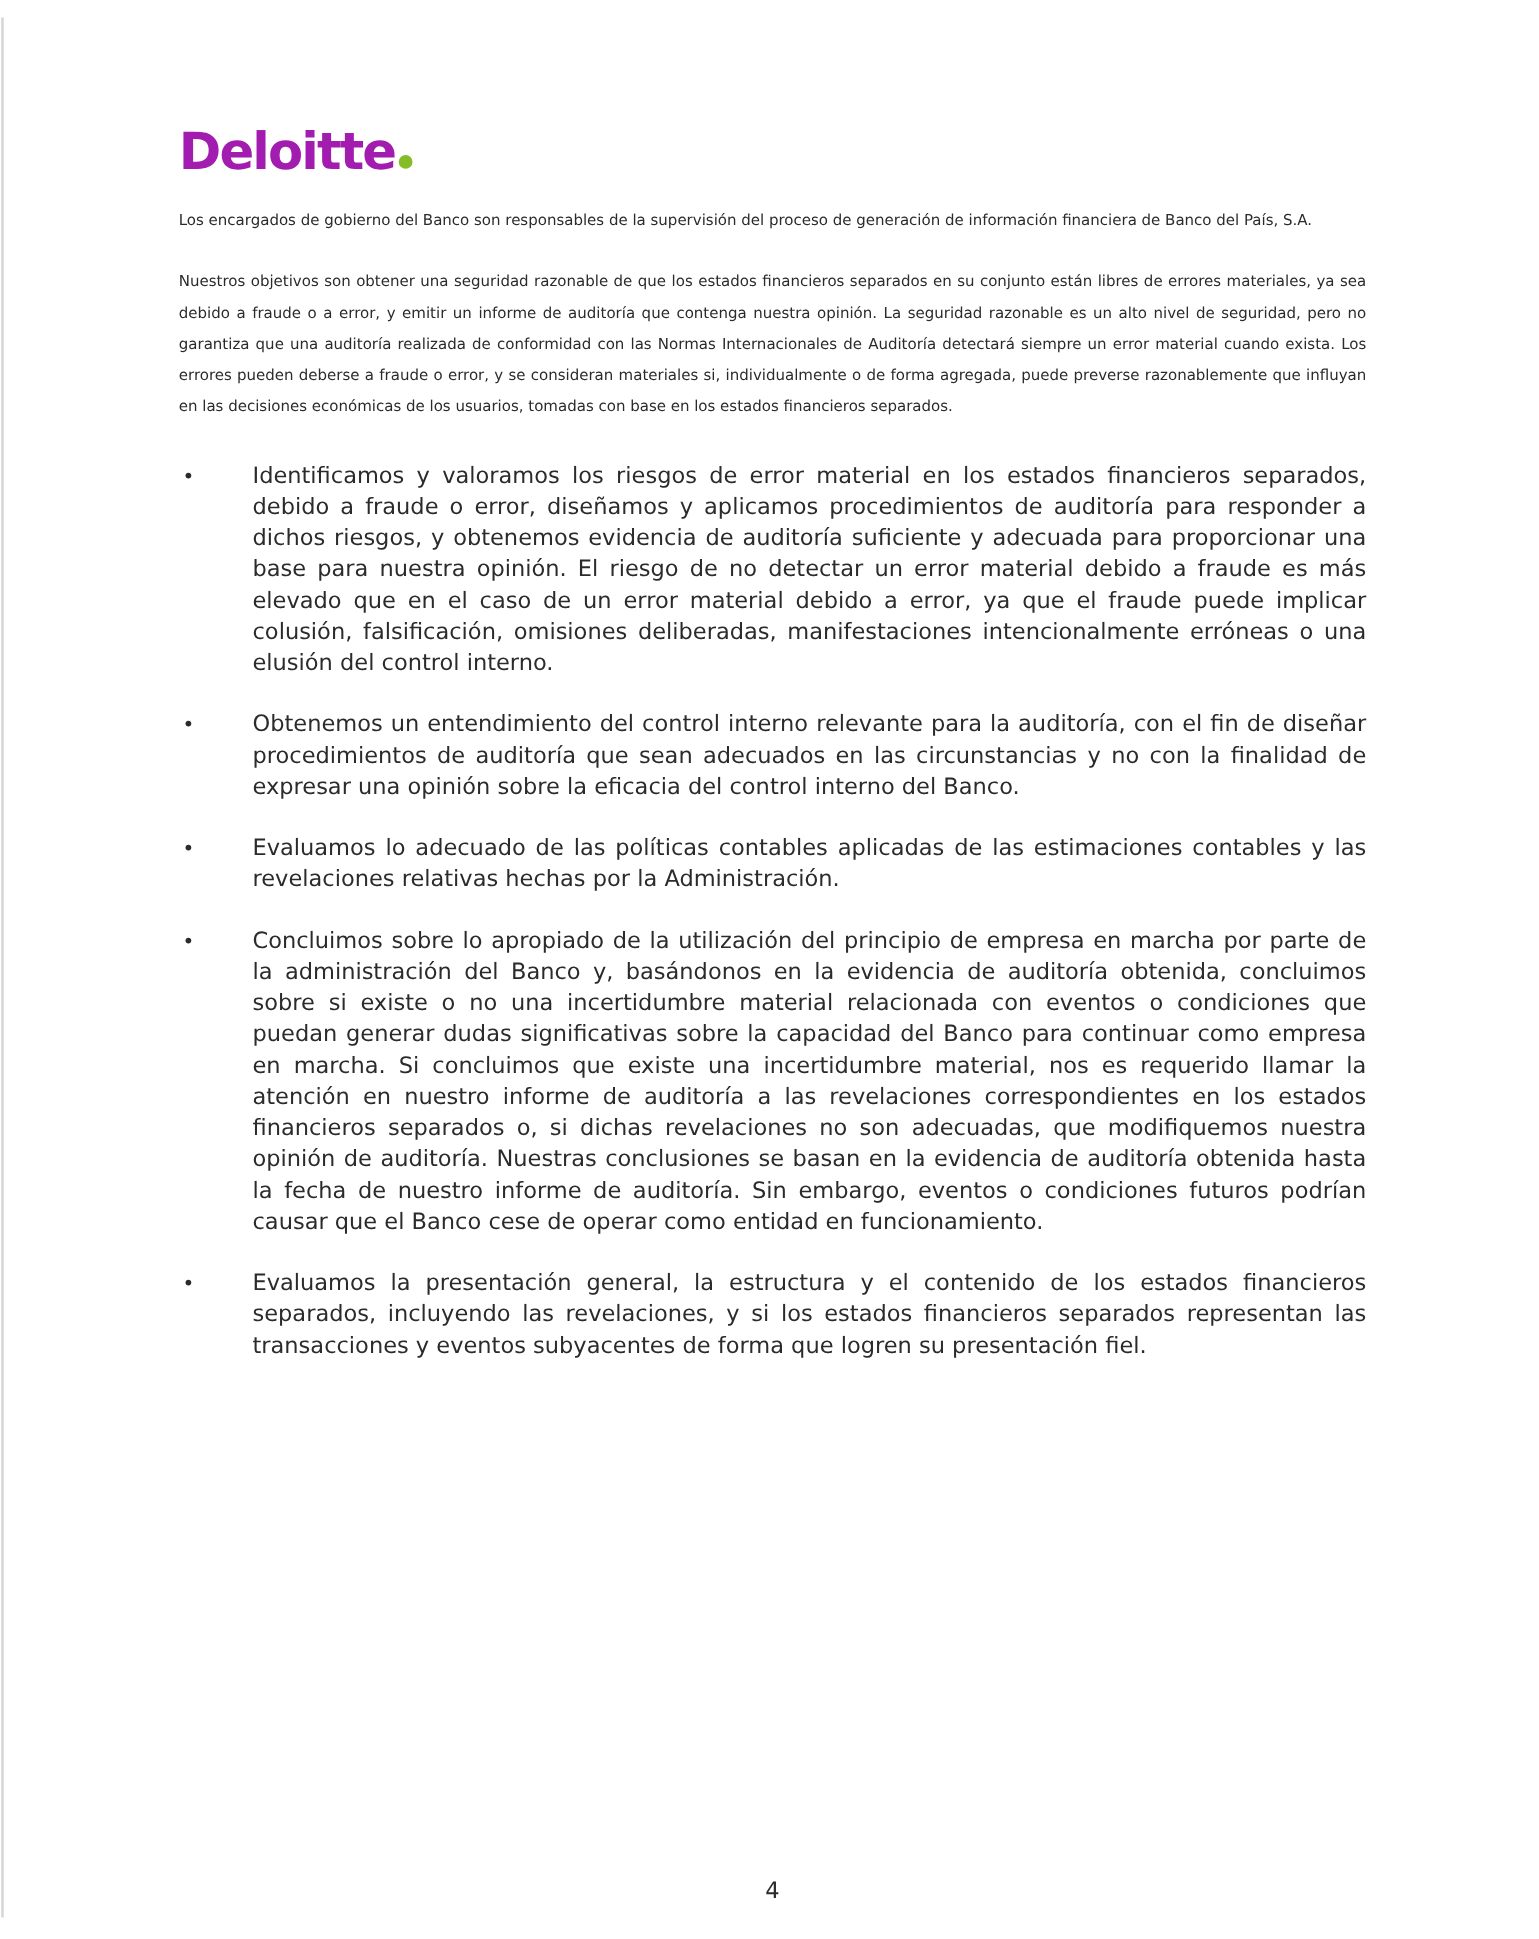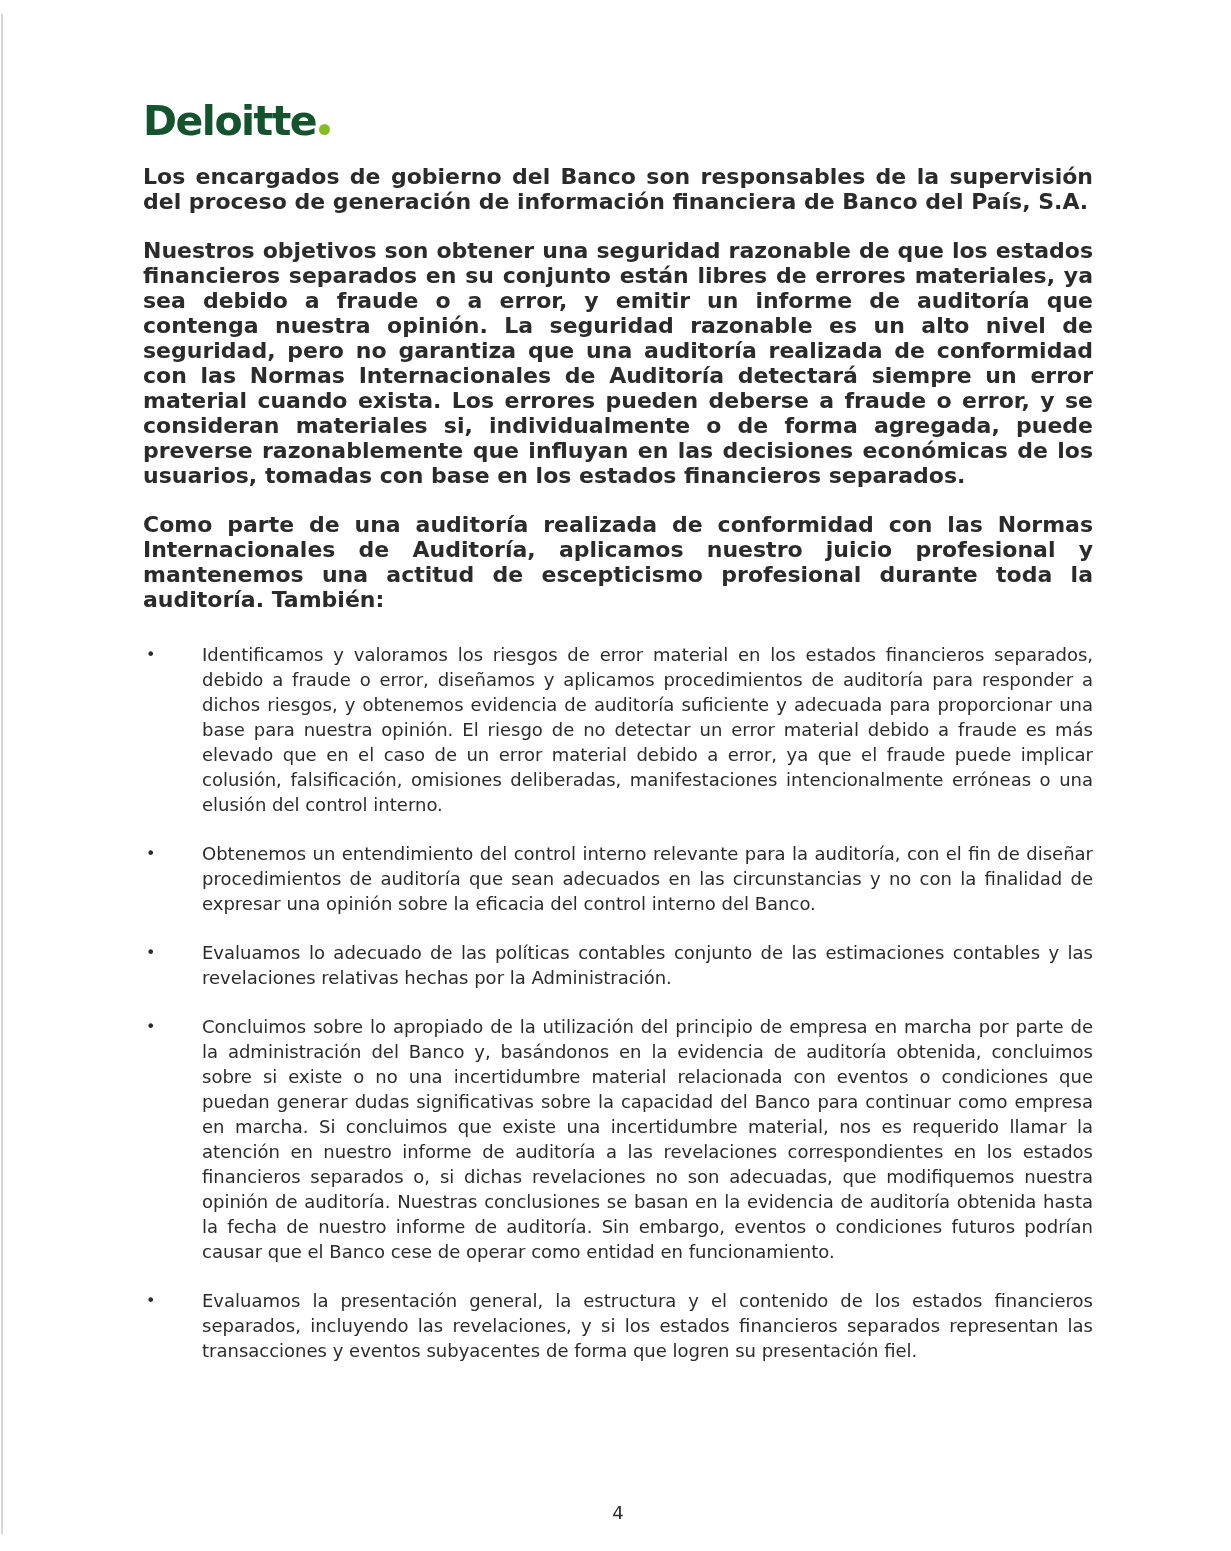--- a/index.html
+++ b/index.html
@@ -27,39 +27,38 @@
   .content {
     position: absolute;
     left: 143px;
     top: 98px;
     width: 950px;
   }
   .logo {
     font-size: 41px;
     font-weight: bold;
     letter-spacing: -1.5px;
-    color: #14532d;
+    color: #a21caf;
     line-height: 46px;
     margin: 0 0 20px 0;
     white-space: nowrap;
   }
   .logo-dot {
     display: inline-block;
     width: 11px;
     height: 11px;
     border-radius: 50%;
     background: #86bc25;
     margin-left: 3px;
   }
   .para {
     margin: 0 0 24px 0;
-    font-size: 22px;
+    font-size: 12px;
     line-height: 25px;
     text-align: justify;
-    font-weight: bold;
   }
   .heading-italic {
     font-style: italic;
   }
   ul.bullets {
     list-style: none;
     margin: 30px 0 0 0;
     padding: 0;
   }
   ul.bullets li {
@@ -96,31 +95,30 @@
 
     <div class="logo">
       <span>Deloitte</span><span class="logo-dot"></span>
     </div>
 
     <p class="para">Los encargados de gobierno del Banco son responsables de la supervisión del proceso de generación de información financiera de Banco del País, S.A.</p>
 
 
     <p class="para">Nuestros objetivos son obtener una seguridad razonable de que los estados financieros separados en su conjunto están libres de errores materiales, ya sea debido a fraude o a error, y emitir un informe de auditoría que contenga nuestra opinión. La seguridad razonable es un alto nivel de seguridad, pero no garantiza que una auditoría realizada de conformidad con las Normas Internacionales de Auditoría detectará siempre un error material cuando exista. Los errores pueden deberse a fraude o error, y se consideran materiales si, individualmente o de forma agregada, puede preverse razonablemente que influyan en las decisiones económicas de los usuarios, tomadas con base en los estados financieros separados.</p>
 
-    <p class="para">Como parte de una auditoría realizada de conformidad con las Normas Internacionales de Auditoría, aplicamos nuestro juicio profesional y mantenemos una actitud de escepticismo profesional durante toda la auditoría. También:</p>
 
     <ul class="bullets">
       <li>
         <span class="marker">•</span><span>Identificamos y valoramos los riesgos de error material en los estados financieros separados, debido a fraude o error, diseñamos y aplicamos procedimientos de auditoría para responder a dichos riesgos, y obtenemos evidencia de auditoría suficiente y adecuada para proporcionar una base para nuestra opinión. El riesgo de no detectar un error material debido a fraude es más elevado que en el caso de un error material debido a error, ya que el fraude puede implicar colusión, falsificación, omisiones deliberadas, manifestaciones intencionalmente erróneas o una elusión del control interno.</span>
       </li>
       <li>
         <span class="marker">•</span><span>Obtenemos un entendimiento del control interno relevante para la auditoría, con el fin de diseñar procedimientos de auditoría que sean adecuados en las circunstancias y no con la finalidad de expresar una opinión sobre la eficacia del control interno del Banco.</span>
       </li>
       <li>
-        <span class="marker">•</span><span>Evaluamos lo adecuado de las políticas contables conjunto de las estimaciones contables y las revelaciones relativas hechas por la Administración.</span>
+        <span class="marker">•</span><span>Evaluamos lo adecuado de las políticas contables aplicadas de las estimaciones contables y las revelaciones relativas hechas por la Administración.</span>
       </li>
       <li>
         <span class="marker">•</span><span>Concluimos sobre lo apropiado de la utilización del principio de empresa en marcha por parte de la administración del Banco y, basándonos en la evidencia de auditoría obtenida, concluimos sobre si existe o no una incertidumbre material relacionada con eventos o condiciones que puedan generar dudas significativas sobre la capacidad del Banco para continuar como empresa en marcha. Si concluimos que existe una incertidumbre material, nos es requerido llamar la atención en nuestro informe de auditoría a las revelaciones correspondientes en los estados financieros separados o, si dichas revelaciones no son adecuadas, que modifiquemos nuestra opinión de auditoría. Nuestras conclusiones se basan en la evidencia de auditoría obtenida hasta la fecha de nuestro informe de auditoría.  Sin embargo, eventos o condiciones futuros podrían causar que el Banco cese de operar como entidad en funcionamiento.</span>
       </li>
       <li>
         <span class="marker">•</span><span>Evaluamos la presentación general, la estructura y el contenido de los estados financieros separados, incluyendo las revelaciones, y si los estados financieros separados representan las transacciones y eventos subyacentes de forma que logren su presentación fiel.</span>
       </li>
     </ul>
 
   </div>

